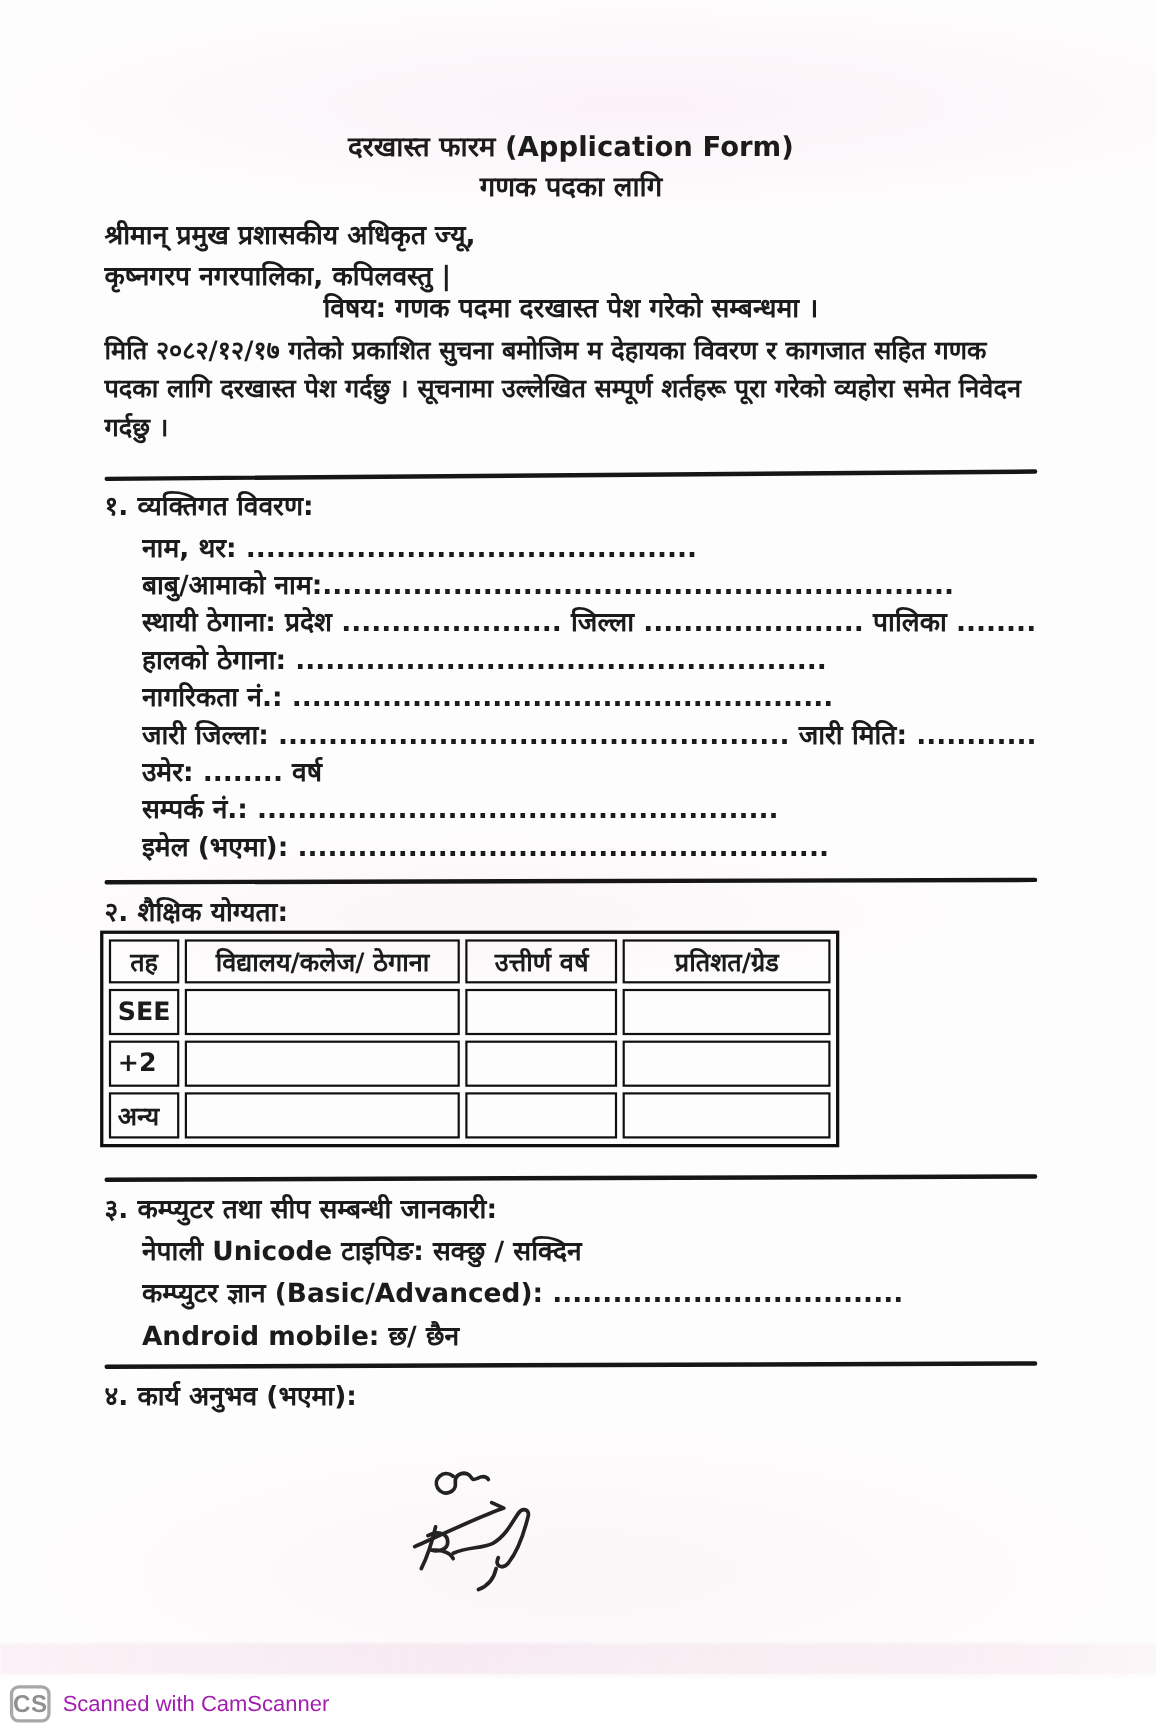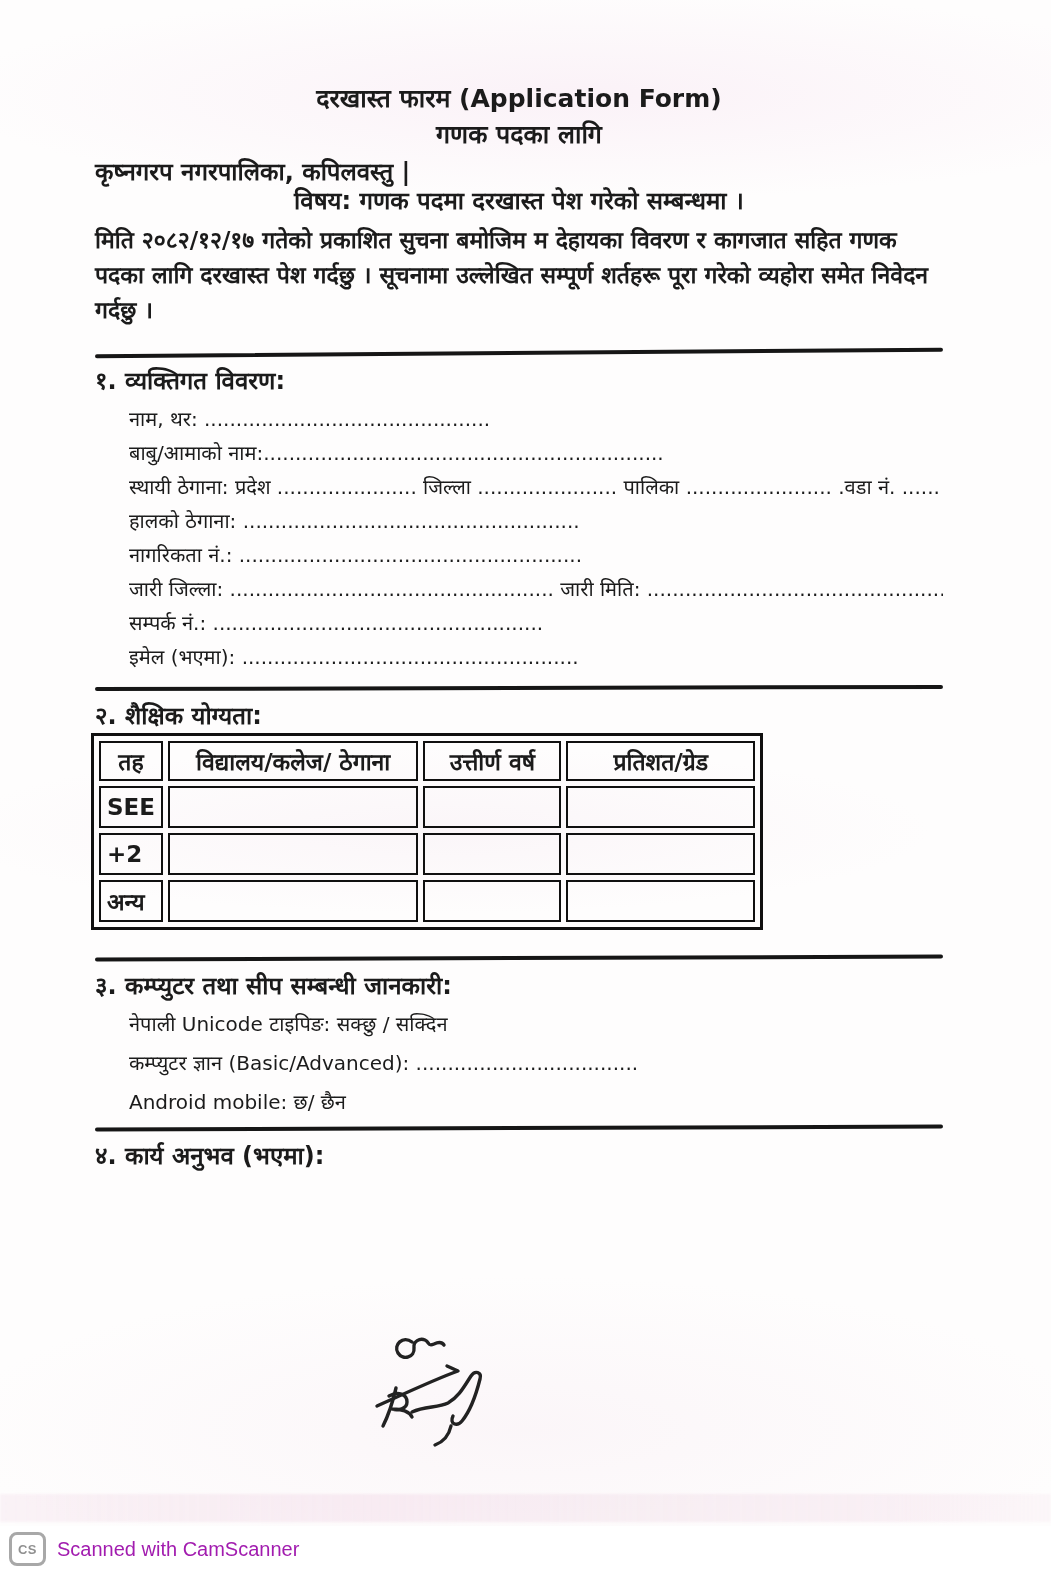--- a/index.html
+++ b/index.html
@@ -20,35 +20,35 @@
   .scan-band{
     position:absolute;left:0;top:1494px;width:100%;height:28px;
     background:linear-gradient(to right,
       rgba(231,188,214,0.16), rgba(238,202,222,0.30) 35%,
       rgba(228,186,210,0.18) 60%, rgba(238,205,224,0.26) 85%, rgba(231,190,212,0.10));
     filter:blur(1px);
   }
   .content{position:absolute;left:95px;right:108px;top:0;}
   .c{text-align:center;}
   .b{font-weight:700;}
-  .t1{margin-top:84px;font-size:25px;line-height:30px;}
+  .t1{margin-top:119px;font-size:25px;line-height:30px;}
   .t2{margin-top:6px;font-size:25px;line-height:30px;}
   .addr1{margin-top:14px;font-size:24px;line-height:30px;}
   .addr2{margin-top:7px;font-size:24px;line-height:30px;}
   .subject{margin-top:-1px;font-size:24px;line-height:30px;}
   .para{margin-top:7px;font-size:23px;line-height:35px;text-align:left;}
   .rule{height:4px;background:#161616;border-radius:2px;}
   .rule1{margin-top:17px;transform:rotate(-0.45deg);}
   .rule2{margin-top:14px;transform:rotate(-0.15deg);}
   .rule3{margin-top:26px;transform:rotate(-0.2deg);}
   .rule4{margin-top:7px;transform:rotate(-0.2deg);}
   .sec-title{margin-top:11px;font-size:24px;line-height:30px;font-weight:700;}
   ul.fields{list-style:none;margin:8px 0 0 0;padding:0 0 0 34px;}
   ul.fields li{
-    position:relative;font-size:20px;line-height:30px;font-weight:400;
+    position:relative;font-size:24px;line-height:30px;font-weight:700;
     margin:0 0 4px 0;white-space:nowrap;overflow:hidden;
   }
   ul.s3 li{margin-bottom:9px;}
   table.edu{
     border-collapse:separate;border-spacing:5px;
     border:3px solid #101010;margin-top:2px;margin-left:-4px;
     width:672px;background:transparent;
   }
   table.edu th,table.edu td{
     border:2px solid #101010;font-size:23px;font-weight:700;
@@ -66,52 +66,54 @@
   }
   .signature{position:absolute;left:330px;top:1312px;}
   .footer{
     position:absolute;left:0;top:1526px;width:100%;height:46px;background:#ffffff;
     display:flex;align-items:center;gap:11px;padding-left:9px;box-sizing:border-box;
     font-family:"Liberation Sans","DejaVu Sans",sans-serif;
   }
   .cs-badge{
     width:37px;height:34px;border:3px solid #a8a8a8;border-radius:8px;
     display:flex;align-items:center;justify-content:center;
-    color:#909090;font-weight:700;font-size:13px;letter-spacing:0.5px;
+    color:#909090;font-weight:700;font-size:22px;letter-spacing:0.5px;
     background:#fff;box-sizing:border-box;
   }
   .footer .txt{color:#a21caf;font-size:20px;}
 </style>
 </head>
 <body>
 
 <div class="sheet">
   <div class="scan-band"></div>
 
   <div class="content">
 
     <div class="t1 c b">दरखास्त फारम  (Application Form)</div>
     <div class="t2 c b">गणक पदका लागि</div>
 
+    <div class="addr1 b">श्रीमान् प्रमुख प्रशासकीय अधिकृत ज्यू,</div>
     <div class="addr2 b">कृष्नगरप नगरपालिका, कपिलवस्तु |</div>
 
     <div class="subject c b">विषय: गणक पदमा दरखास्त पेश गरेको सम्बन्धमा ।</div>
 
     <p class="para b">मिति २०८२/१२/१७ गतेको प्रकाशित सुचना बमोजिम म देहायका विवरण  र कागजात सहित गणक पदका लागि दरखास्त पेश गर्दछु । सूचनामा उल्लेखित सम्पूर्ण शर्तहरू पूरा गरेको व्यहोरा समेत निवेदन गर्दछु ।</p>
 
     <div class="rule rule1"></div>
 
     <div class="sec-title">१. व्यक्तिगत विवरण:</div>
     <ul class="fields">
       <li><span>नाम, थर: .............................................</span></li>
       <li><span>बाबु/आमाको नाम:...............................................................</span></li>
       <li><span>स्थायी ठेगाना: प्रदेश ......................    जिल्ला ...................... पालिका ....................... .वडा नं. ......</span></li>
       <li><span>हालको ठेगाना: .....................................................</span></li>
       <li><span>नागरिकता नं.: ......................................................</span></li>
       <li><span>जारी जिल्ला: ................................................... जारी मिति: ...............................................</span></li>
+      <li><span>उमेर: ........ वर्ष</span></li>
       <li><span>सम्पर्क नं.: ....................................................</span></li>
       <li><span>इमेल (भएमा): .....................................................</span></li>
     </ul>
 
     <div class="rule rule2"></div>
 
     <div class="sec-title">२. शैक्षिक योग्यता:</div>
 
     <table class="edu">
       <tbody>

